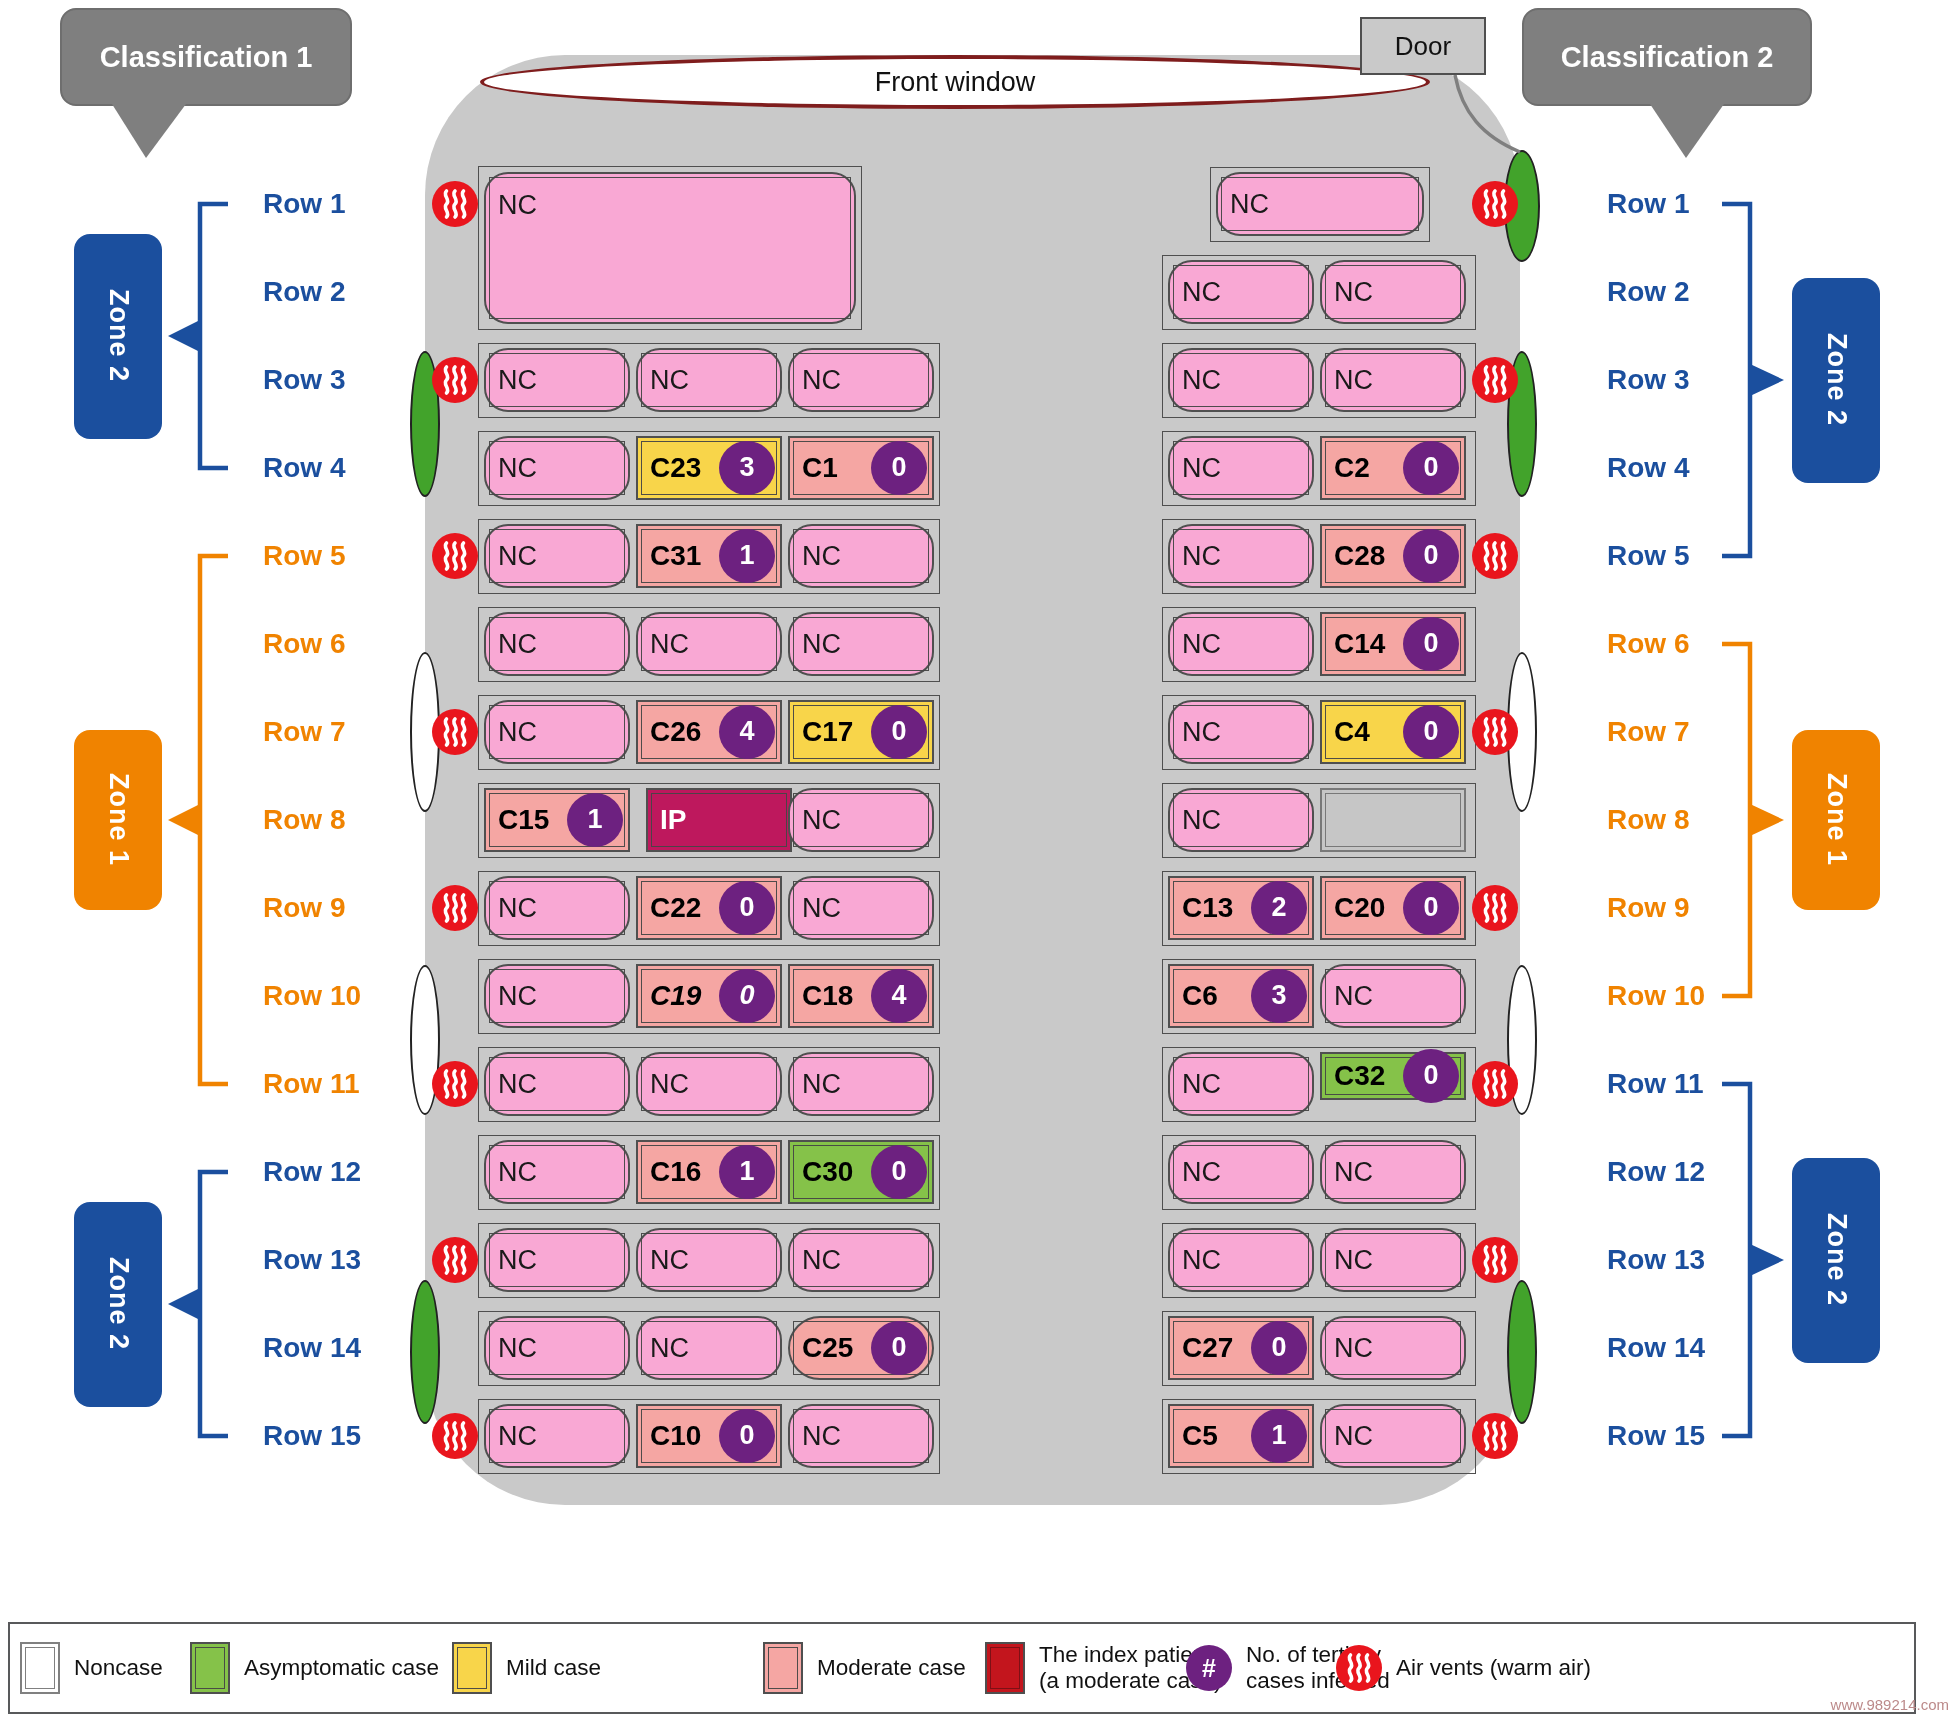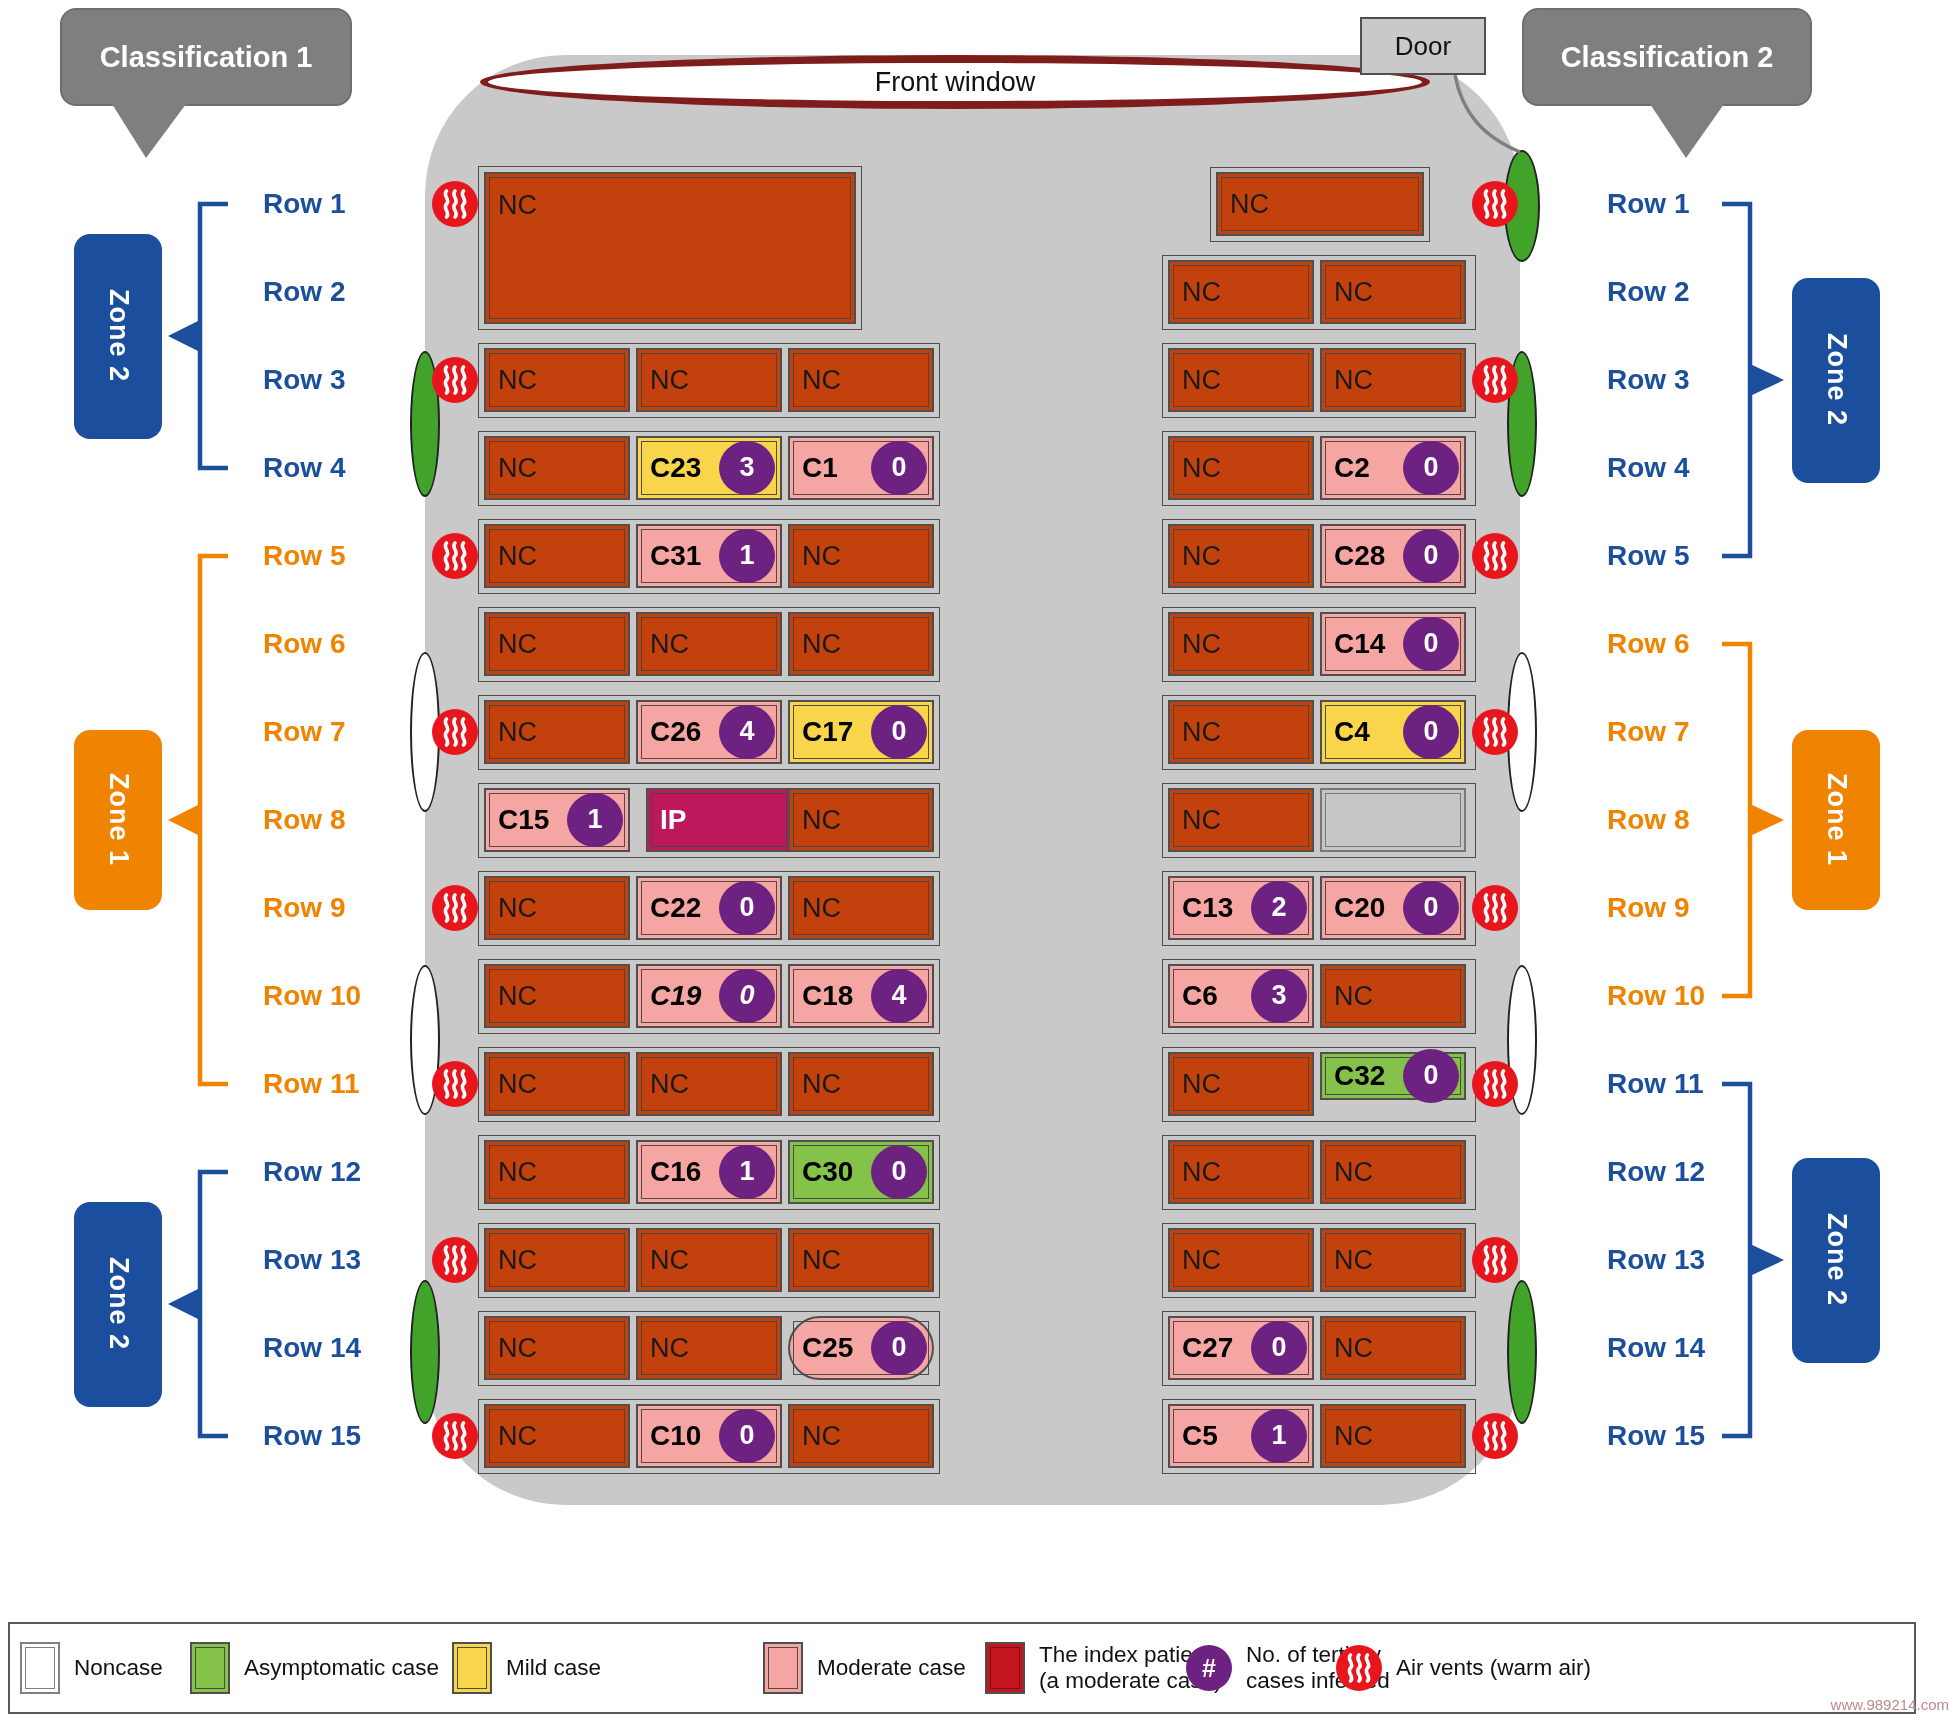--- a/index.html
+++ b/index.html
@@ -1,31 +1,31 @@
 <!DOCTYPE html>
 <html><head>
 <meta charset="utf-8">
 <style>
   html,body{margin:0;padding:0;background:#fff;font-family:"Liberation Sans",sans-serif;}
   #canvas{position:relative;width:1957px;height:1724px;background:#fff;overflow:hidden;}
   .abs{position:absolute;}
   #bus-body{left:425px;top:55px;width:1095px;height:1450px;background:#c9c9c9;border-radius:140px;}
-  #front-window{left:480px;top:55px;width:950px;height:54px;background:#fff;border:8px solid #7f1d1d;
+  #front-window{left:480px;top:55px;width:950px;height:54px;background:#fff;border:4px solid #7f1d1d;
     border-radius:50%;display:flex;align-items:center;justify-content:center;font-size:27px;color:#111;box-sizing:border-box;}
   #door-label{left:1360px;top:17px;width:126px;height:58px;background:#c9c9c9;border:2px solid #4f4f4f;
     display:flex;align-items:center;justify-content:center;font-size:26px;color:#111;box-sizing:border-box;}
   .callout{background:#7f7f7f;border:2px solid #6e6e6e;border-radius:16px;color:#fff;font-weight:bold;font-size:29px;
     display:flex;align-items:center;justify-content:center;box-sizing:border-box;}
   #callout-left{left:60px;top:8px;width:292px;height:98px;}
   #callout-right{left:1522px;top:8px;width:290px;height:98px;}
   #overlay{position:absolute;left:0;top:0;width:1957px;height:1724px;pointer-events:none;}
   .seat-row{position:absolute;border:1.5px solid #4f4f4f;box-sizing:border-box;}
   .seat{position:absolute;border:2px solid #4f4f4f;box-sizing:border-box;}
   .seat .inner{position:absolute;inset:3px;border:1.5px solid rgba(70,70,70,0.95);}
-  .t-noncase{background:#c2410c;}
+  .t-noncase{background:#f9a8d4;border-radius:24px;}
   .t-mild{background:#f8d54a;}
   .t-moderate{background:#f5a6a3;}
   .t-asymptomatic{background:#85c249;}
   .t-index{background:#be185d;margin-left:10px;}
   .t-empty{background:#c6c6c6;border-color:#787878;}
   .t-empty .inner{border-color:#787878;}
   .seat-label{position:absolute;left:12px;top:50%;transform:translateY(-50%);font-size:27px;color:#1a1a1a;white-space:nowrap;}
   .seat-label.case{color:#000000;font-weight:bold;font-size:28px;}
   .seat-label.ip{color:#ffffff;font-weight:bold;font-size:28px;}
   .seat-label.top-left{top:16px;transform:none;}

